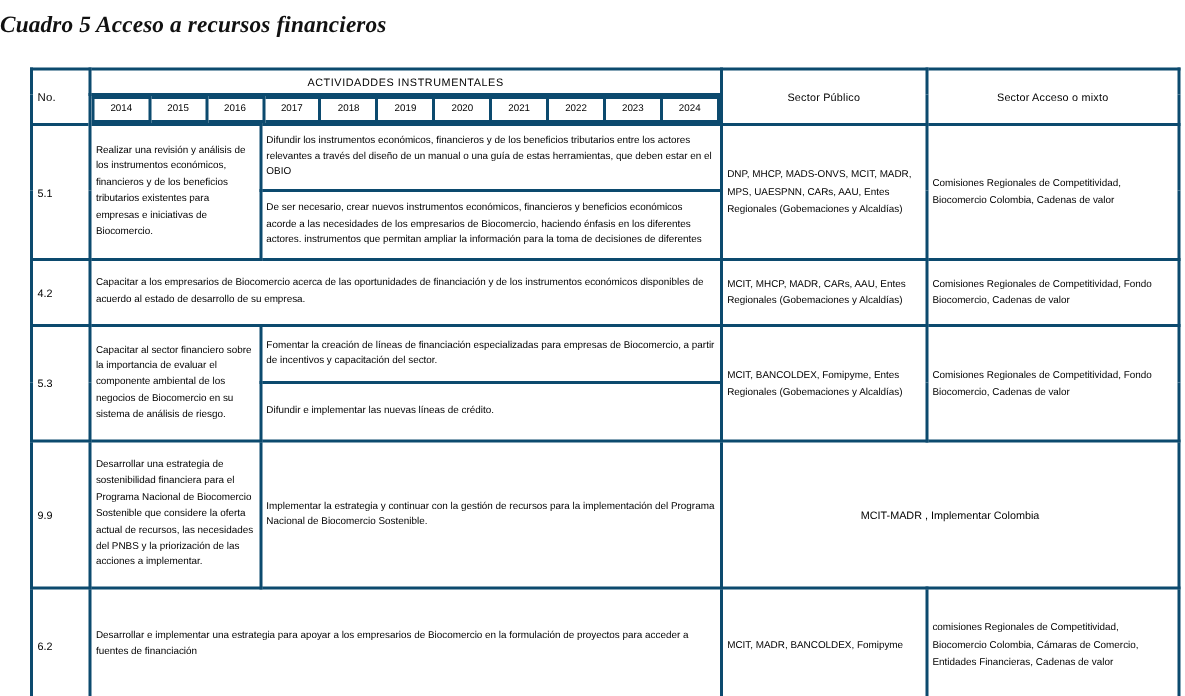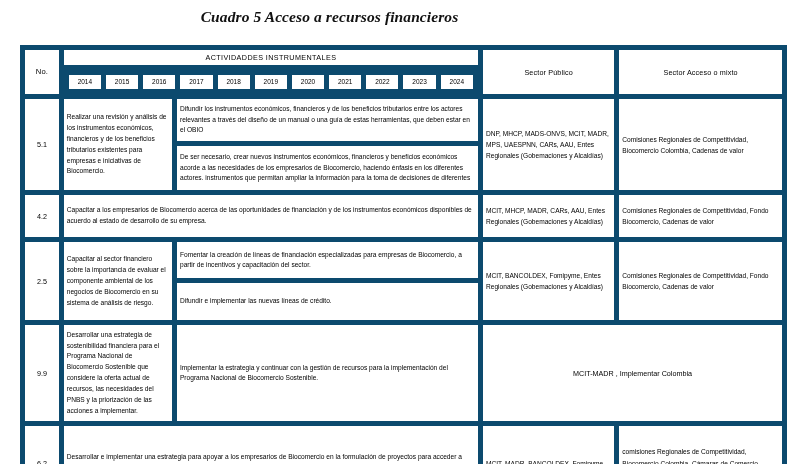--- a/index.html
+++ b/index.html
@@ -15,21 +15,20 @@
     color: #000000;
     position: relative;
   }
 
   
   #doc-title {
     position: absolute;
     left: 0;
     top: 8px;
     width: 659px;
-    text-align: center;
     font-family: "Liberation Serif", serif;
     font-style: italic;
     font-weight: bold;
     font-size: 15.5px;
     letter-spacing: 0.1px;
     color: #111;
   }
 
   
   #table-wrap {
@@ -40,55 +39,55 @@
     height: 414px;
   }
   table.grid {
     border-collapse: collapse;
     table-layout: fixed;
     width: 767px;
     font-size: 6.6px;
     line-height: 1.55;
   }
   table.grid td, table.grid th {
-    border: 5px solid #0c4a6e;
+    border: 2px solid #0c4a6e;
     vertical-align: middle;
     padding: 2px 3px;
     font-weight: normal;
     overflow: hidden;
   }
 
   
   .hd {
-    text-align: center;
     font-weight: bold;
     font-size: 6.6px;
     letter-spacing: 0.15px;
   }
   .hd-no { font-size: 7.6px; }
   .hd-act {
     text-align: center;
     font-weight: bold;
     font-size: 7.2px;
     letter-spacing: 0.4px;
     border-bottom: 1px solid #000;
   }
   .hd-year {
     text-align: center;
     font-weight: bold;
     font-size: 6.5px;
   }
   .hd-sector {
+    text-align: center;
     font-weight: bold;
     font-size: 7.2px;
   }
 
   
   .num {
-    text-align: center;
+    text-align: left;
     font-size: 7.2px;
     vertical-align: middle;
   }
   .act-a {
     font-size: 6.6px;
     vertical-align: middle;
     line-height: 1.65;
   }
   .act-b {
     font-size: 6.6px;
@@ -178,21 +177,21 @@
       </tr>
 
       <tr>
         <td class="num">4.2</td>
         <td class="act-a pad-l" colspan="2" style="height:38px;">Capacitar a los empresarios de Biocomercio acerca de las oportunidades de financiación y de los instrumentos económicos disponibles de acuerdo al estado de desarrollo de su empresa.</td>
         <td class="sector">MCIT, MHCP, MADR, CARs, AAU, Entes Regionales (Gobemaciones y Alcaldías)</td>
         <td class="sector">Comisiones Regionales de Competitividad, Fondo Biocomercio, Cadenas de valor</td>
       </tr>
 
       <tr>
-        <td class="num" rowspan="2">2.5</td>
+        <td class="num" rowspan="2">5.3</td>
         <td class="act-a pad-l" rowspan="2">Capacitar al sector financiero sobre la importancia de evaluar el componente ambiental de los negocios de Biocomercio en su sistema de análisis de riesgo.</td>
         <td class="act-b" style="height:32px;">Fomentar la creación de líneas de financiación especializadas para empresas de Biocomercio, a partir de incentivos y capacitación del sector.</td>
         <td class="sector" rowspan="2">MCIT, BANCOLDEX, Fomipyme, Entes Regionales (Gobemaciones y Alcaldías)</td>
         <td class="sector" rowspan="2">Comisiones Regionales de Competitividad, Fondo Biocomercio, Cadenas de valor</td>
       </tr>
       <tr>
         <td class="act-b" style="height:33px;">Difundir e implementar las nuevas líneas de crédito.</td>
       </tr>
 
       <tr>

